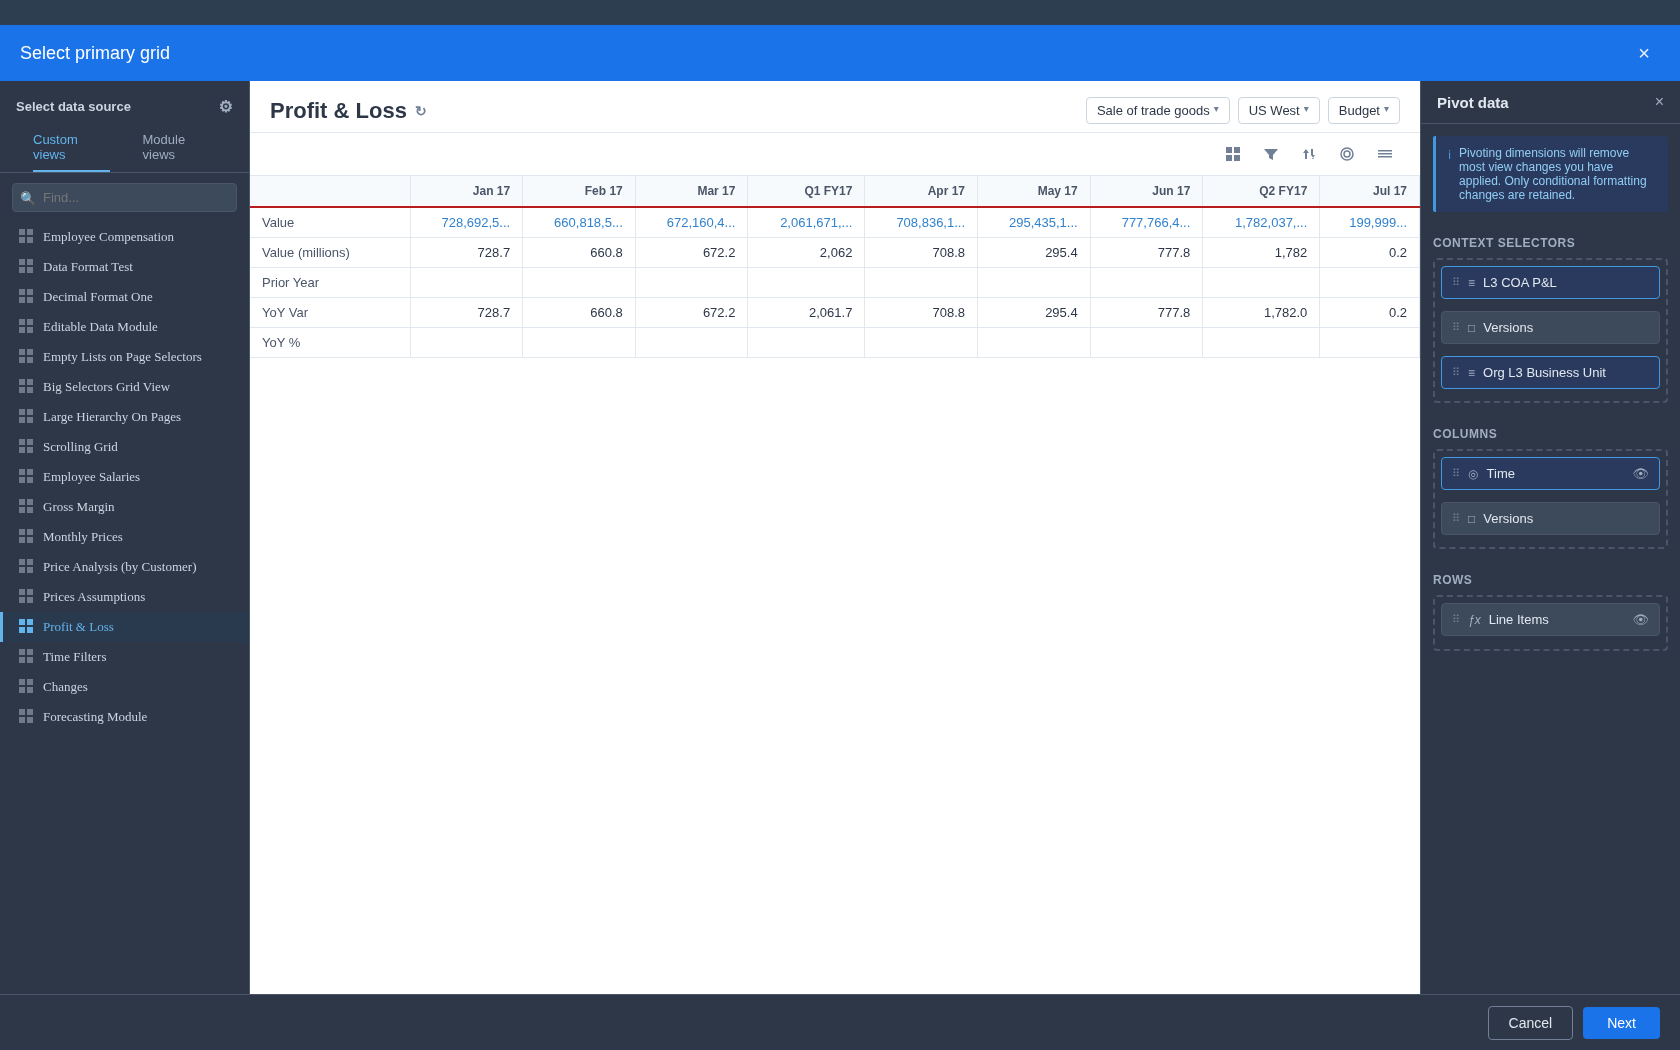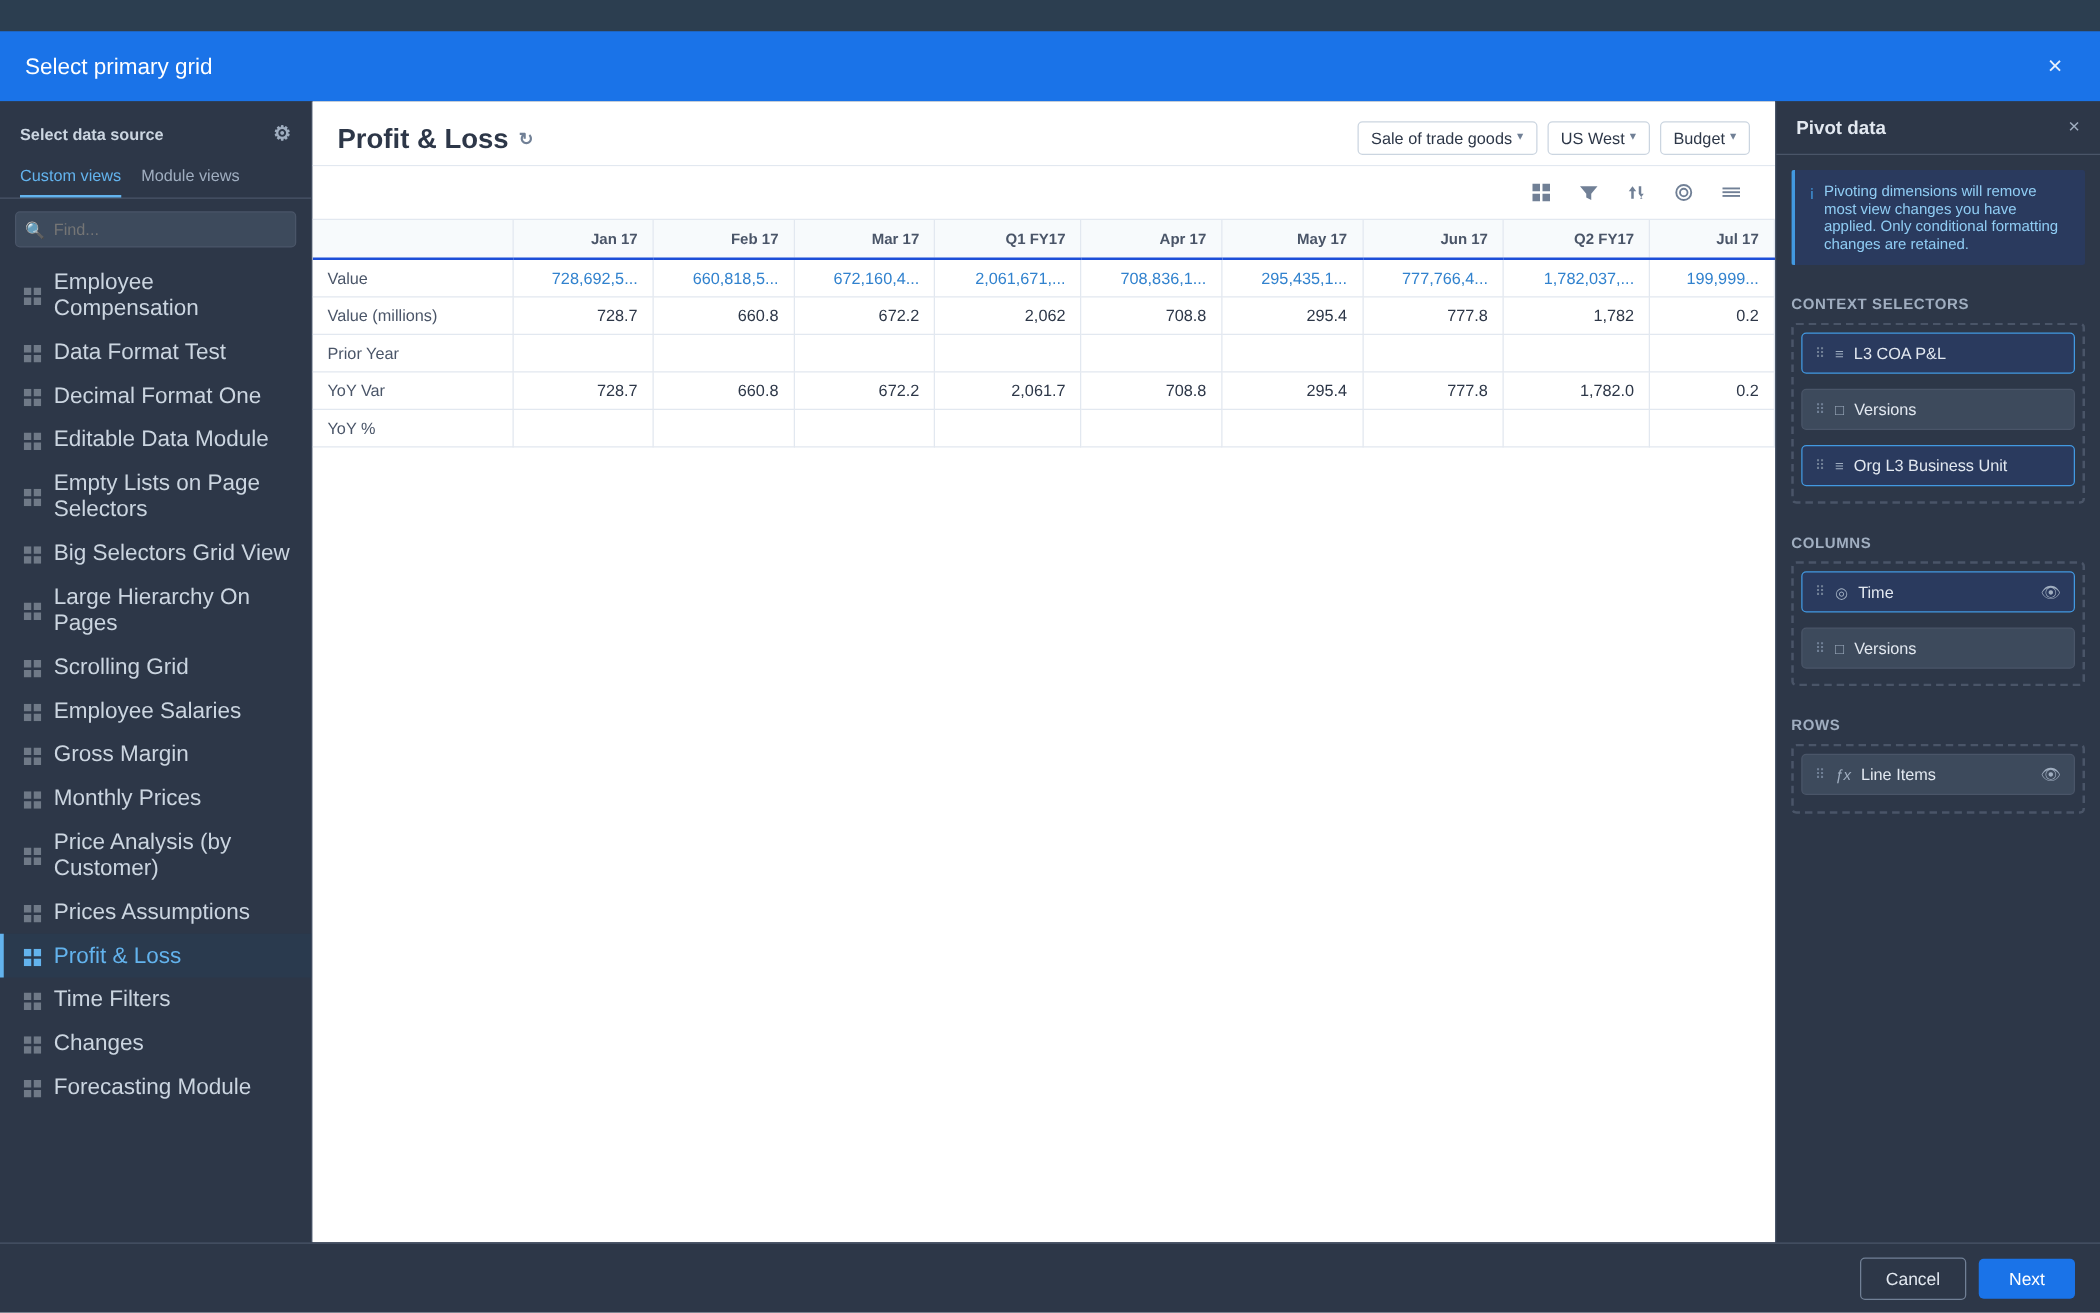--- a/index.html
+++ b/index.html
@@ -46,21 +46,21 @@
     .sidebar-header {
       padding: 16px 16px 8px;
       font-size: 13px; font-weight: 600; color: #cbd5e0;
       display: flex; justify-content: space-between; align-items: center;
     }
     .sidebar-tabs {
       display: flex; border-bottom: 1px solid #4a5568; padding: 0 16px;
     }
     .sidebar-tab {
       font-size: 13px; padding: 8px 0; margin-right: 16px;
-      cursor: pointer; color: #a0aec0; border-bottom: 2px solid transparent;
+      cursor: pointer; color: #a0aec0; border-bottom: 2px solid transparent; margin-left: 17px;
     }
     .sidebar-tab.active { color: #63b3ed; border-bottom-color: #63b3ed; }
     .sidebar-search {
       padding: 10px 12px;
     }
     .sidebar-search input {
       width: 100%; padding: 6px 10px 6px 30px;
       background: #3d4a5c; border: 1px solid #4a5568; border-radius: 4px;
       color: #e2e8f0; font-size: 13px; outline: none;
     }
@@ -69,22 +69,23 @@
     }
     .sidebar-search-icon {
       position: absolute; left: 8px; top: 50%; transform: translateY(-50%);
       color: #718096; font-size: 13px;
     }
     .sidebar-list {
       flex: 1; overflow-y: auto;
     }
     .sidebar-item {
       display: flex; align-items: center; padding: 7px 16px;
-      font-size: 18px; cursor: pointer; color: #cbd5e0;
+      font-size: 13px; cursor: pointer; color: #cbd5e0;
       border-left: 3px solid transparent;
+      font-family: Liberation Serif, serif;
     }
     .sidebar-item.active { color: #63b3ed; background: #2a3a4e; border-left-color: #63b3ed; }
     .sidebar-item-icon {
       width: 16px; height: 16px; margin-right: 8px; opacity: 0.7;
       display: flex; align-items: center; justify-content: center;
       flex-shrink: 0;
     }
     .grid-icon { display: inline-block; }
     .grid-icon svg { width: 14px; height: 14px; }
 
@@ -127,21 +128,21 @@
 
     
     .report-grid-wrap {
       flex: 1; overflow: auto; background: white; margin: 0;
     }
     .report-grid {
       width: 100%; border-collapse: collapse; font-size: 13px;
     }
     .report-grid th {
       background: #f7fafc; color: #4a5568; font-weight: 600;
-      padding: 8px 12px; text-align: right; border-bottom: 2px solid #1d4ed8;
+      padding: 8px 12px; text-align: right; border-bottom: 2px solid #b91c1c;
       border-right: 1px solid #e2e8f0; white-space: nowrap; font-size: 12px;
     }
     .report-grid th:first-child { text-align: left; width: 160px; }
     .report-grid td {
       padding: 7px 12px; border-bottom: 1px solid #e2e8f0;
       border-right: 1px solid #e2e8f0; text-align: right; white-space: nowrap;
       color: #2d3748; font-size: 13px;
     }
     .report-grid td:first-child { text-align: left; color: #4a5568; font-weight: 500; }
     .report-grid td.blue-link { color: #3182ce; }

